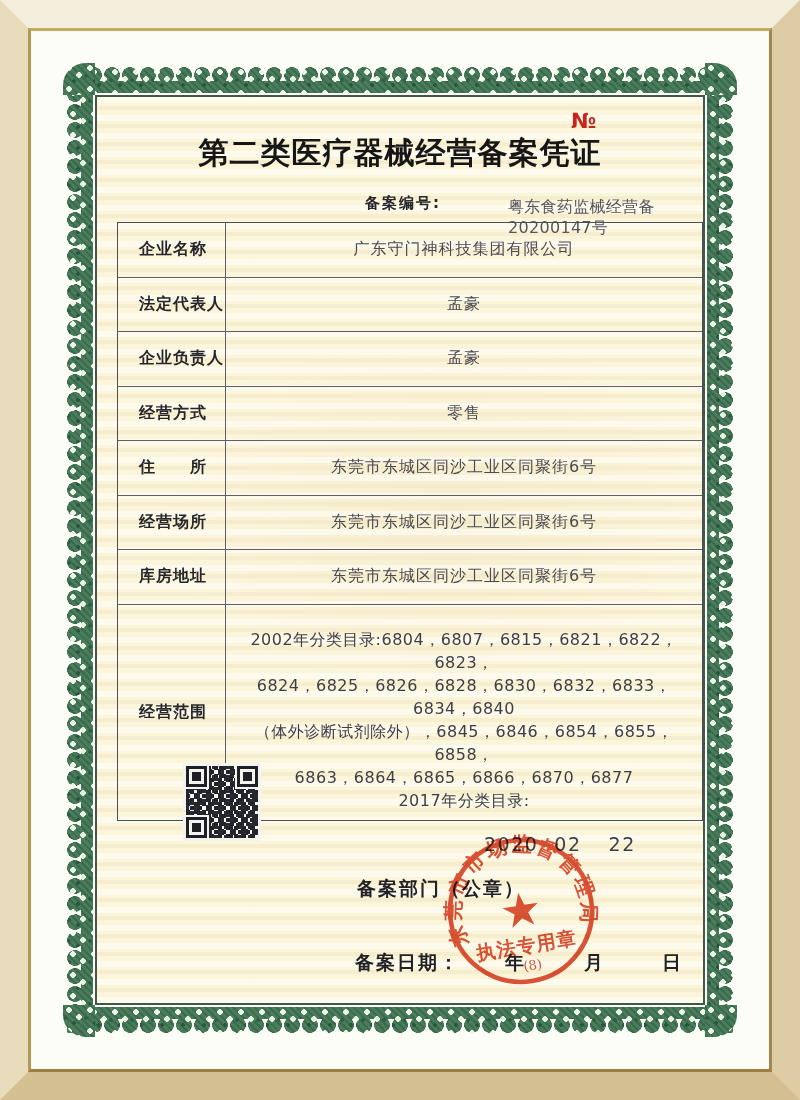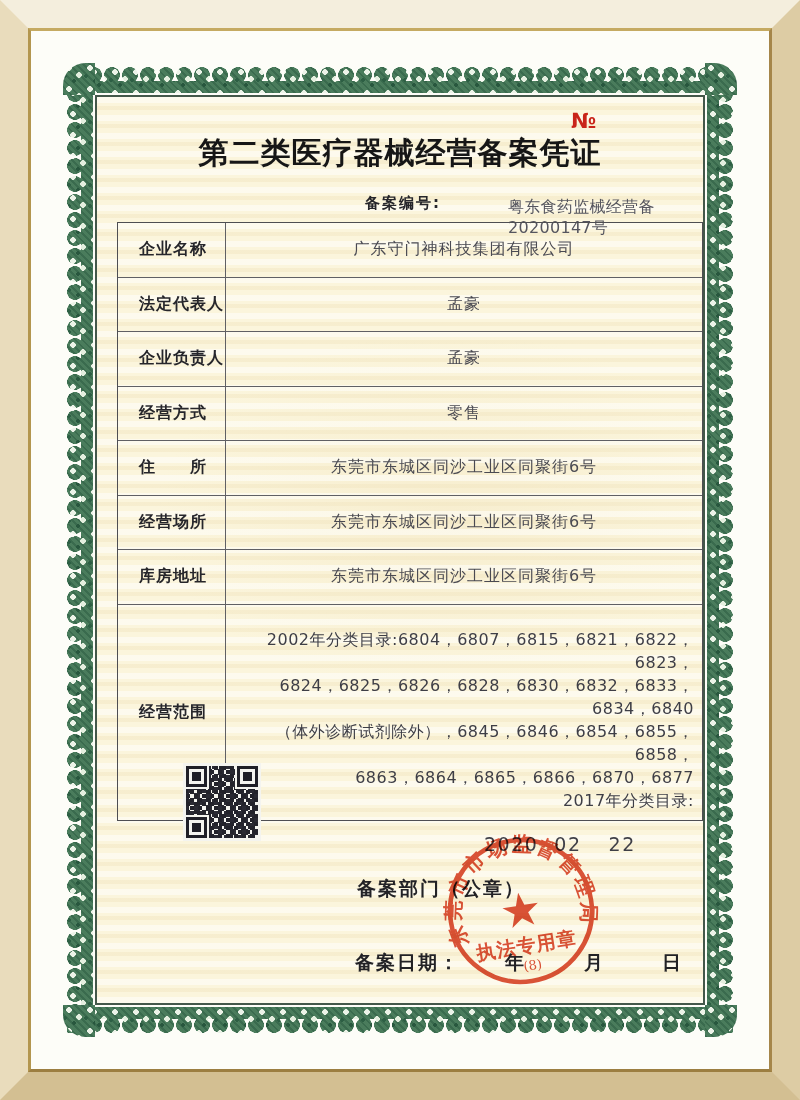--- a/index.html
+++ b/index.html
@@ -64,21 +64,21 @@
   .recno-value{position:absolute;left:411px;top:100px;font-size:16px;color:#55555e;letter-spacing:.3px;}
   .info-table{position:absolute;left:20px;top:125px;width:586px;border:1.5px solid #4e4e52;}
   .trow{display:flex;border-bottom:1px solid #606064;}
   .trow:last-child{border-bottom:none;}
   .r-std{height:54.5px;}
   .r-scope{height:215px;}
   .cl{width:108px;border-right:1px solid #606064;display:flex;align-items:center;padding-left:21px;
       font-weight:bold;font-size:16px;color:#26262b;letter-spacing:1px;white-space:pre;}
   .cv{flex:1;display:flex;align-items:center;justify-content:center;font-size:16px;color:#4a4a52;letter-spacing:1px;}
   .cv-scope{justify-content:flex-start;padding:16px 8px 0 8px;}
-  .scope-text{white-space:pre-line;line-height:23px;font-size:16px;color:#3e3e46;letter-spacing:.5px;text-align:right;}
+  .scope-text{white-space:pre-line;line-height:23px;font-size:16px;color:#3e3e46;letter-spacing:.5px;text-align:center;}
   .qr{position:absolute;left:86px;top:666px;width:78px;height:78px;background:#f4f4ef;padding:3px;}
   .qr-noise{position:absolute;inset:3px;
     background:
       repeating-conic-gradient(#23232b 0 25%, rgba(0,0,0,0) 0 50%) 0 0/8px 8px,
       repeating-conic-gradient(#2a2a33 0 25%, rgba(0,0,0,0) 0 50%) 2px 3px/12px 12px,
       repeating-linear-gradient(90deg,#23232b 0 3px, rgba(0,0,0,0) 3px 11px),
       #f4f4ef;}
   .finder{position:absolute;width:21px;height:21px;border:3.5px solid #1f1f27;background:#f4f4ef;box-shadow:0 0 0 2px #f4f4ef;}
   .finder::after{content:"";position:absolute;inset:3px;background:#1f1f27;}
   .f-tl{left:3px;top:3px;} .f-tr{right:3px;top:3px;} .f-bl{left:3px;bottom:3px;}

